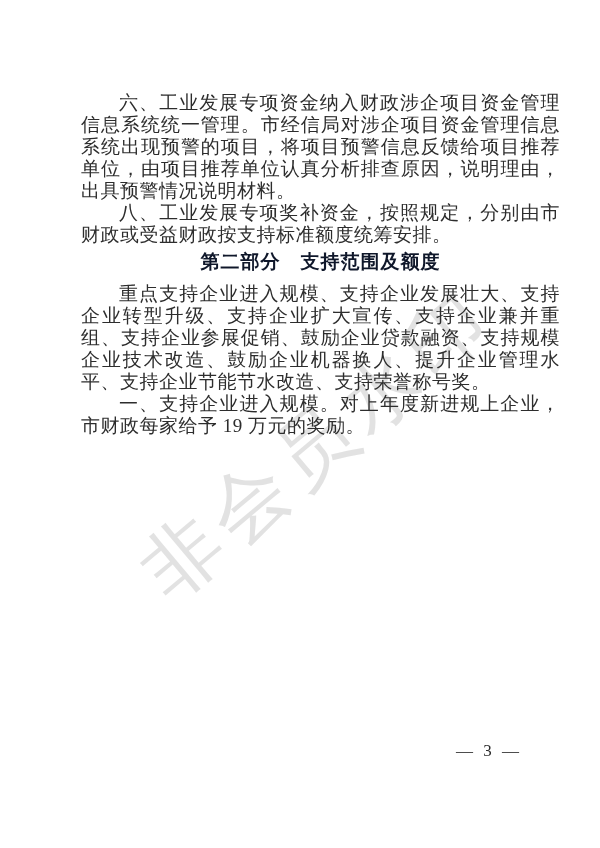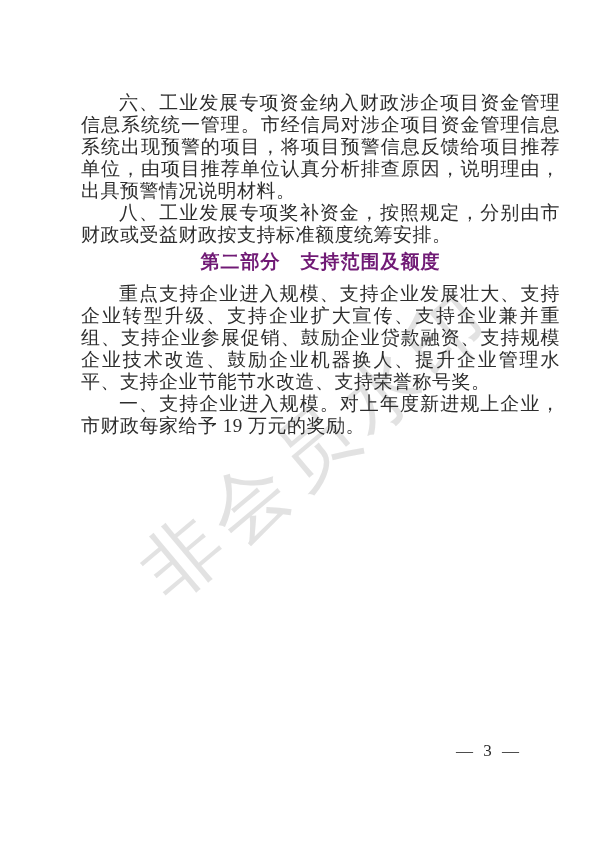--- a/index.html
+++ b/index.html
@@ -45,21 +45,21 @@
   .para {
     margin: 0;
     text-indent: 2em;
   }
   .heading {
     margin: 5px 0 10px 0;
     text-indent: 0;
     text-align: center;
     font-weight: 700;
     font-size: 19px;
-    color: #701a75;
+    color: #0f172a;
     font-family: "Liberation Sans", "DejaVu Sans", sans-serif;
     letter-spacing: 1px;
   }
   .page-number {
     position: absolute;
     top: 741px;
     right: 78px;
     font-size: 17px;
     color: #2d2d2d;
     letter-spacing: 3px;

